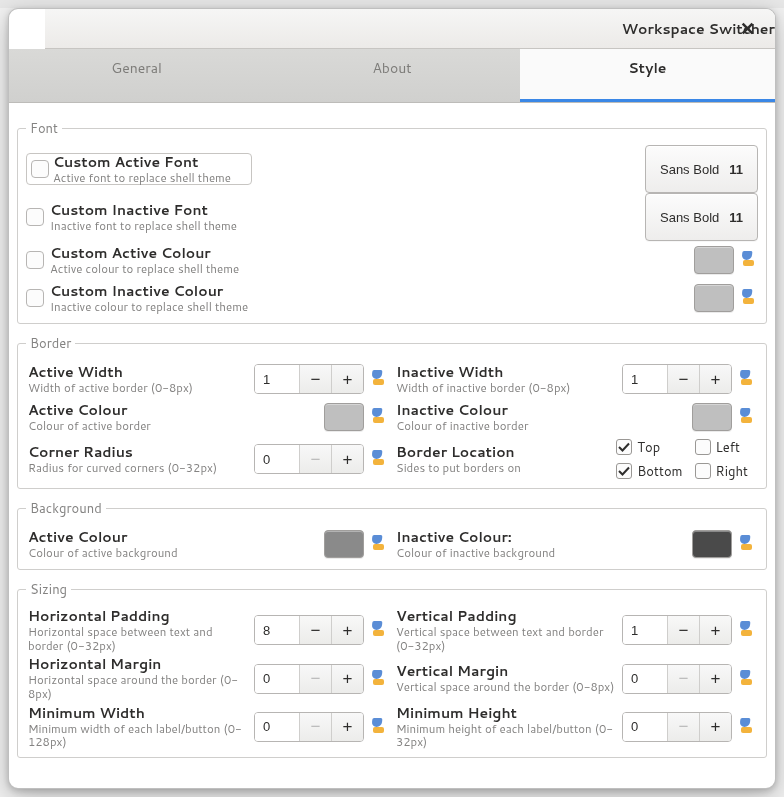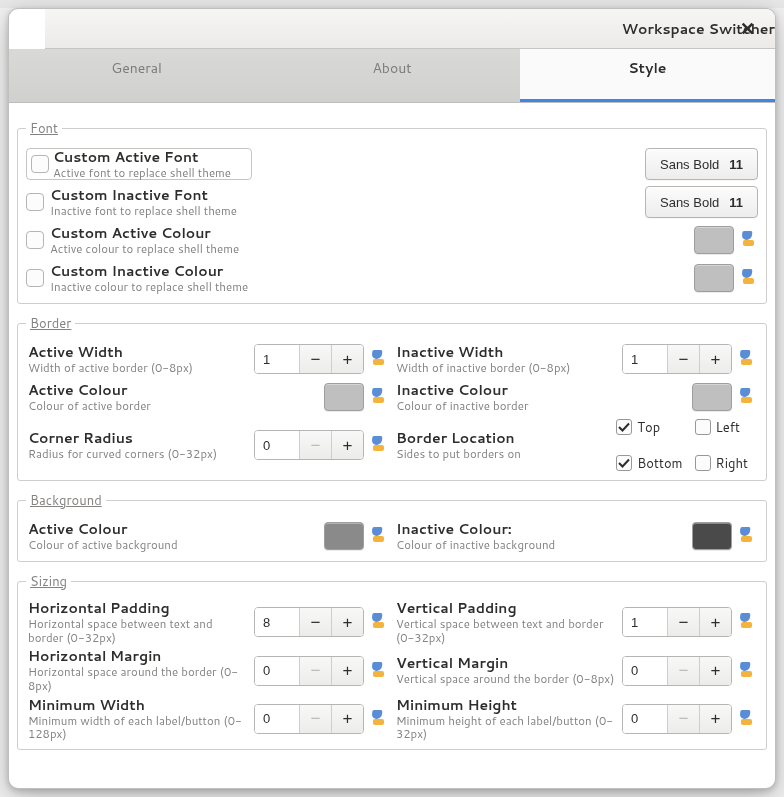--- a/index.html
+++ b/index.html
@@ -85,21 +85,20 @@
     border-radius: 3px;
     margin: 10px 0 6px 0;
     padding: 8px 6px 6px 6px;
     position: relative;
   }
   fieldset.group > legend {
     font-size: 13px;
     color: #848382;
     padding: 0 4px;
     margin-left: 2px;
-    text-decoration: underline;
   }
   .row {
     display: flex;
     align-items: center;
     gap: 6px;
     min-height: 38px;
     padding: 0 2px;
   }
   .dual {
     display: flex;
@@ -140,21 +139,21 @@
     font-weight: 700;
     color: #2e2d2c;
     line-height: 1.2;
   }
   .label-sub {
     font-size: 11.5px;
     color: #848382;
     line-height: 1.2;
   }
   .font-btn {
-    height: 32px;
+    height: 48px;
     padding: 0 14px;
     background: linear-gradient(#fcfcfc,#eeedec);
     border: 1px solid #b7b5b3;
     border-radius: 4px;
     box-shadow: inset 0 1px 0 #fff, 0 1px 0 rgba(0,0,0,0.03);
     font-size: 13px;
     color: #2e2d2c;
     cursor: pointer;
     display: flex;
     align-items: center;
@@ -224,21 +223,21 @@
     color: #2e2d2c;
     cursor: pointer;
   }
   .spin button:disabled {
     color: #bbb;
     cursor: default;
   }
   .chk-group {
     display: grid;
     grid-template-columns: auto auto;
-    gap: 18px 12px;
+    gap: 6px 12px;
     flex: none;
     padding-right: 8px;
   }
   .chk-item {
     display: flex;
     align-items: center;
     gap: 5px;
     font-size: 13px;
     color: #2e2d2c;
   }

